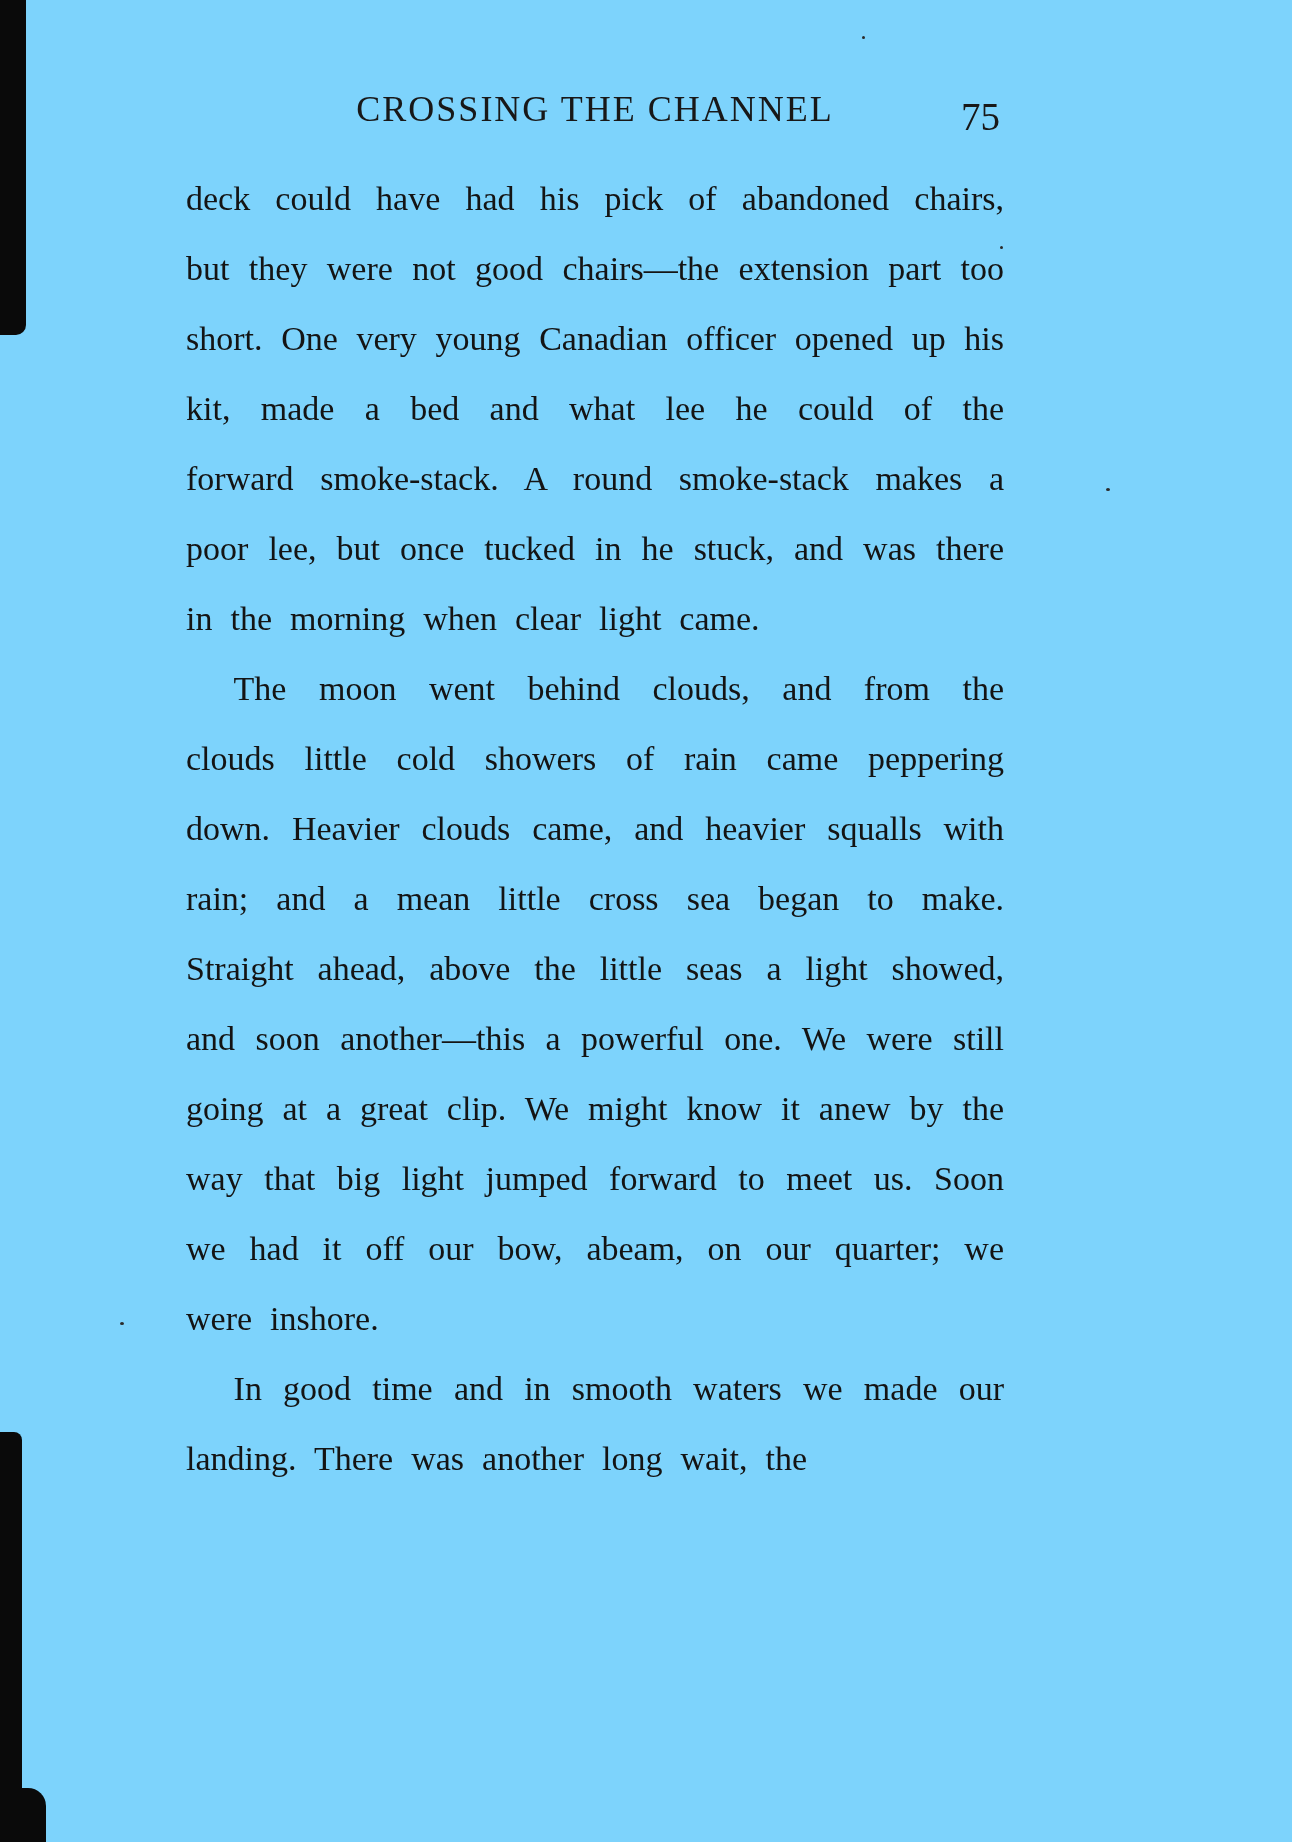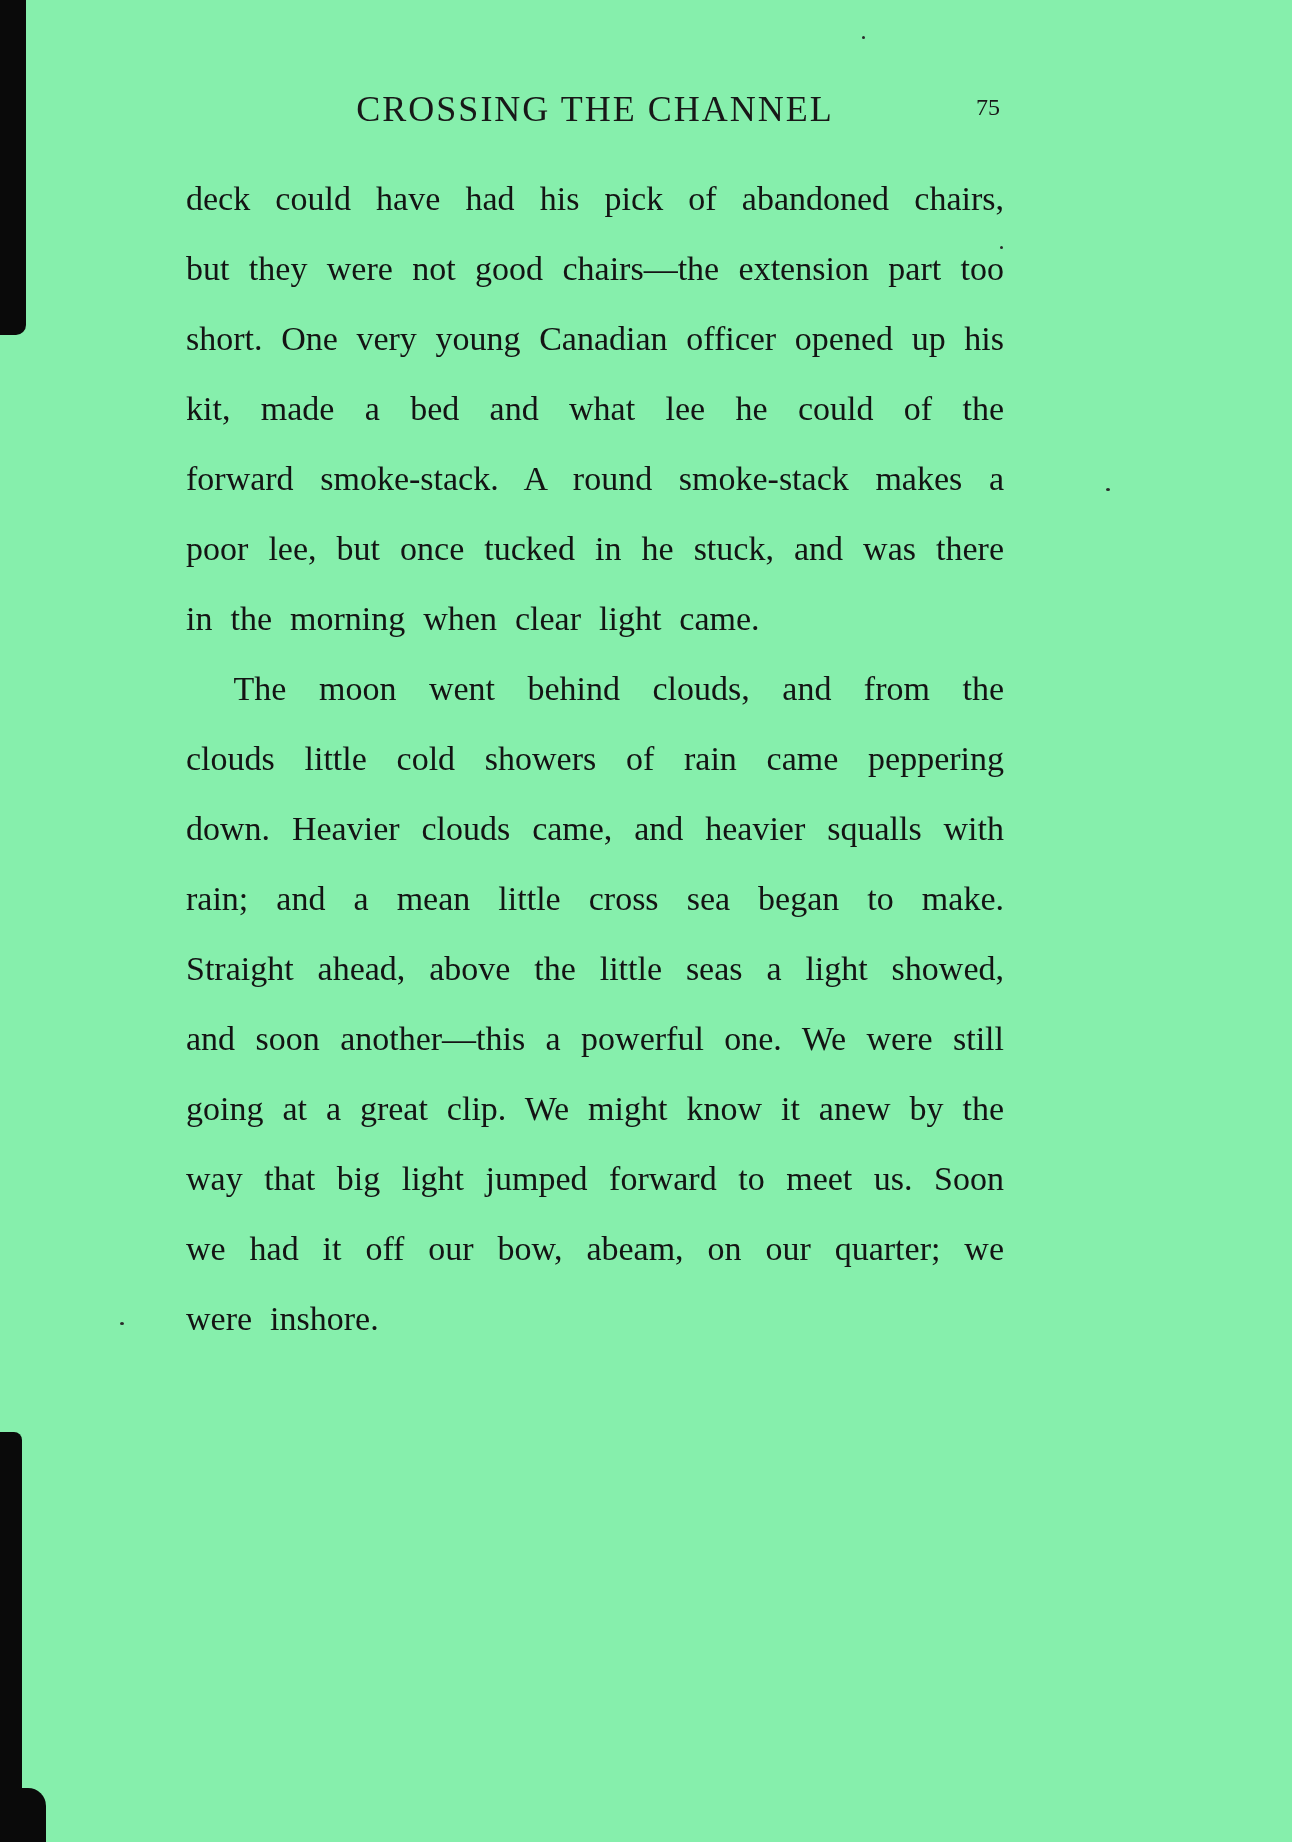--- a/index.html
+++ b/index.html
@@ -5,21 +5,21 @@
   * { margin: 0; padding: 0; box-sizing: border-box; }
 
   html, body {
     background: #ffffff;
   }
 
   .page {
     position: relative;
     width: 1292px;
     height: 1842px;
-    background: #86efac;
+    background: #7dd3fc;
     overflow: hidden;
     font-family: "Liberation Serif", "DejaVu Serif", serif;
     color: #131313;
   }
 
   
   .artifact {
     position: absolute;
     background: #0a0a0a;
   }
@@ -66,21 +66,21 @@
     font-size: 36px;
     letter-spacing: 2px;
     font-weight: 400;
     color: #181818;
     white-space: nowrap;
   }
   .page-number {
     position: absolute;
     right: 4px;
     top: 6px;
-    font-size: 24px;
+    font-size: 39px;
     color: #181818;
   }
 
   .body-text p {
     font-size: 34px;
     line-height: 70px;
     text-align: justify;
     text-justify: inter-word;
     word-spacing: 0.28em;
     color: #141414;
@@ -105,16 +105,17 @@
   <div class="content">
 
     <div class="header">
       <div class="title">CROSSING THE CHANNEL</div>
       <div class="page-number">75</div>
     </div>
 
     <div class="body-text">
       <p>deck could have had his pick of abandoned chairs, but they were not good chairs—the extension part too short. One very young Canadian officer opened up his kit, made a bed and what lee he could of the forward smoke-stack. A round smoke-stack makes a poor lee, but once tucked in he stuck, and was there in the morning when clear light came.</p>
       <p class="indent">The moon went behind clouds, and from the clouds little cold showers of rain came peppering down. Heavier clouds came, and heavier squalls with rain; and a mean little cross sea began to make. Straight ahead, above the little seas a light showed, and soon another—this a powerful one. We were still going at a great clip. We might know it anew by the way that big light jumped forward to meet us. Soon we had it off our bow, abeam, on our quarter; we were inshore.</p>
+      <p class="indent">In good time and in smooth waters we made our landing. There was another long wait, the</p>
     </div>
 
   </div>
 </div>
 
 </body></html>

